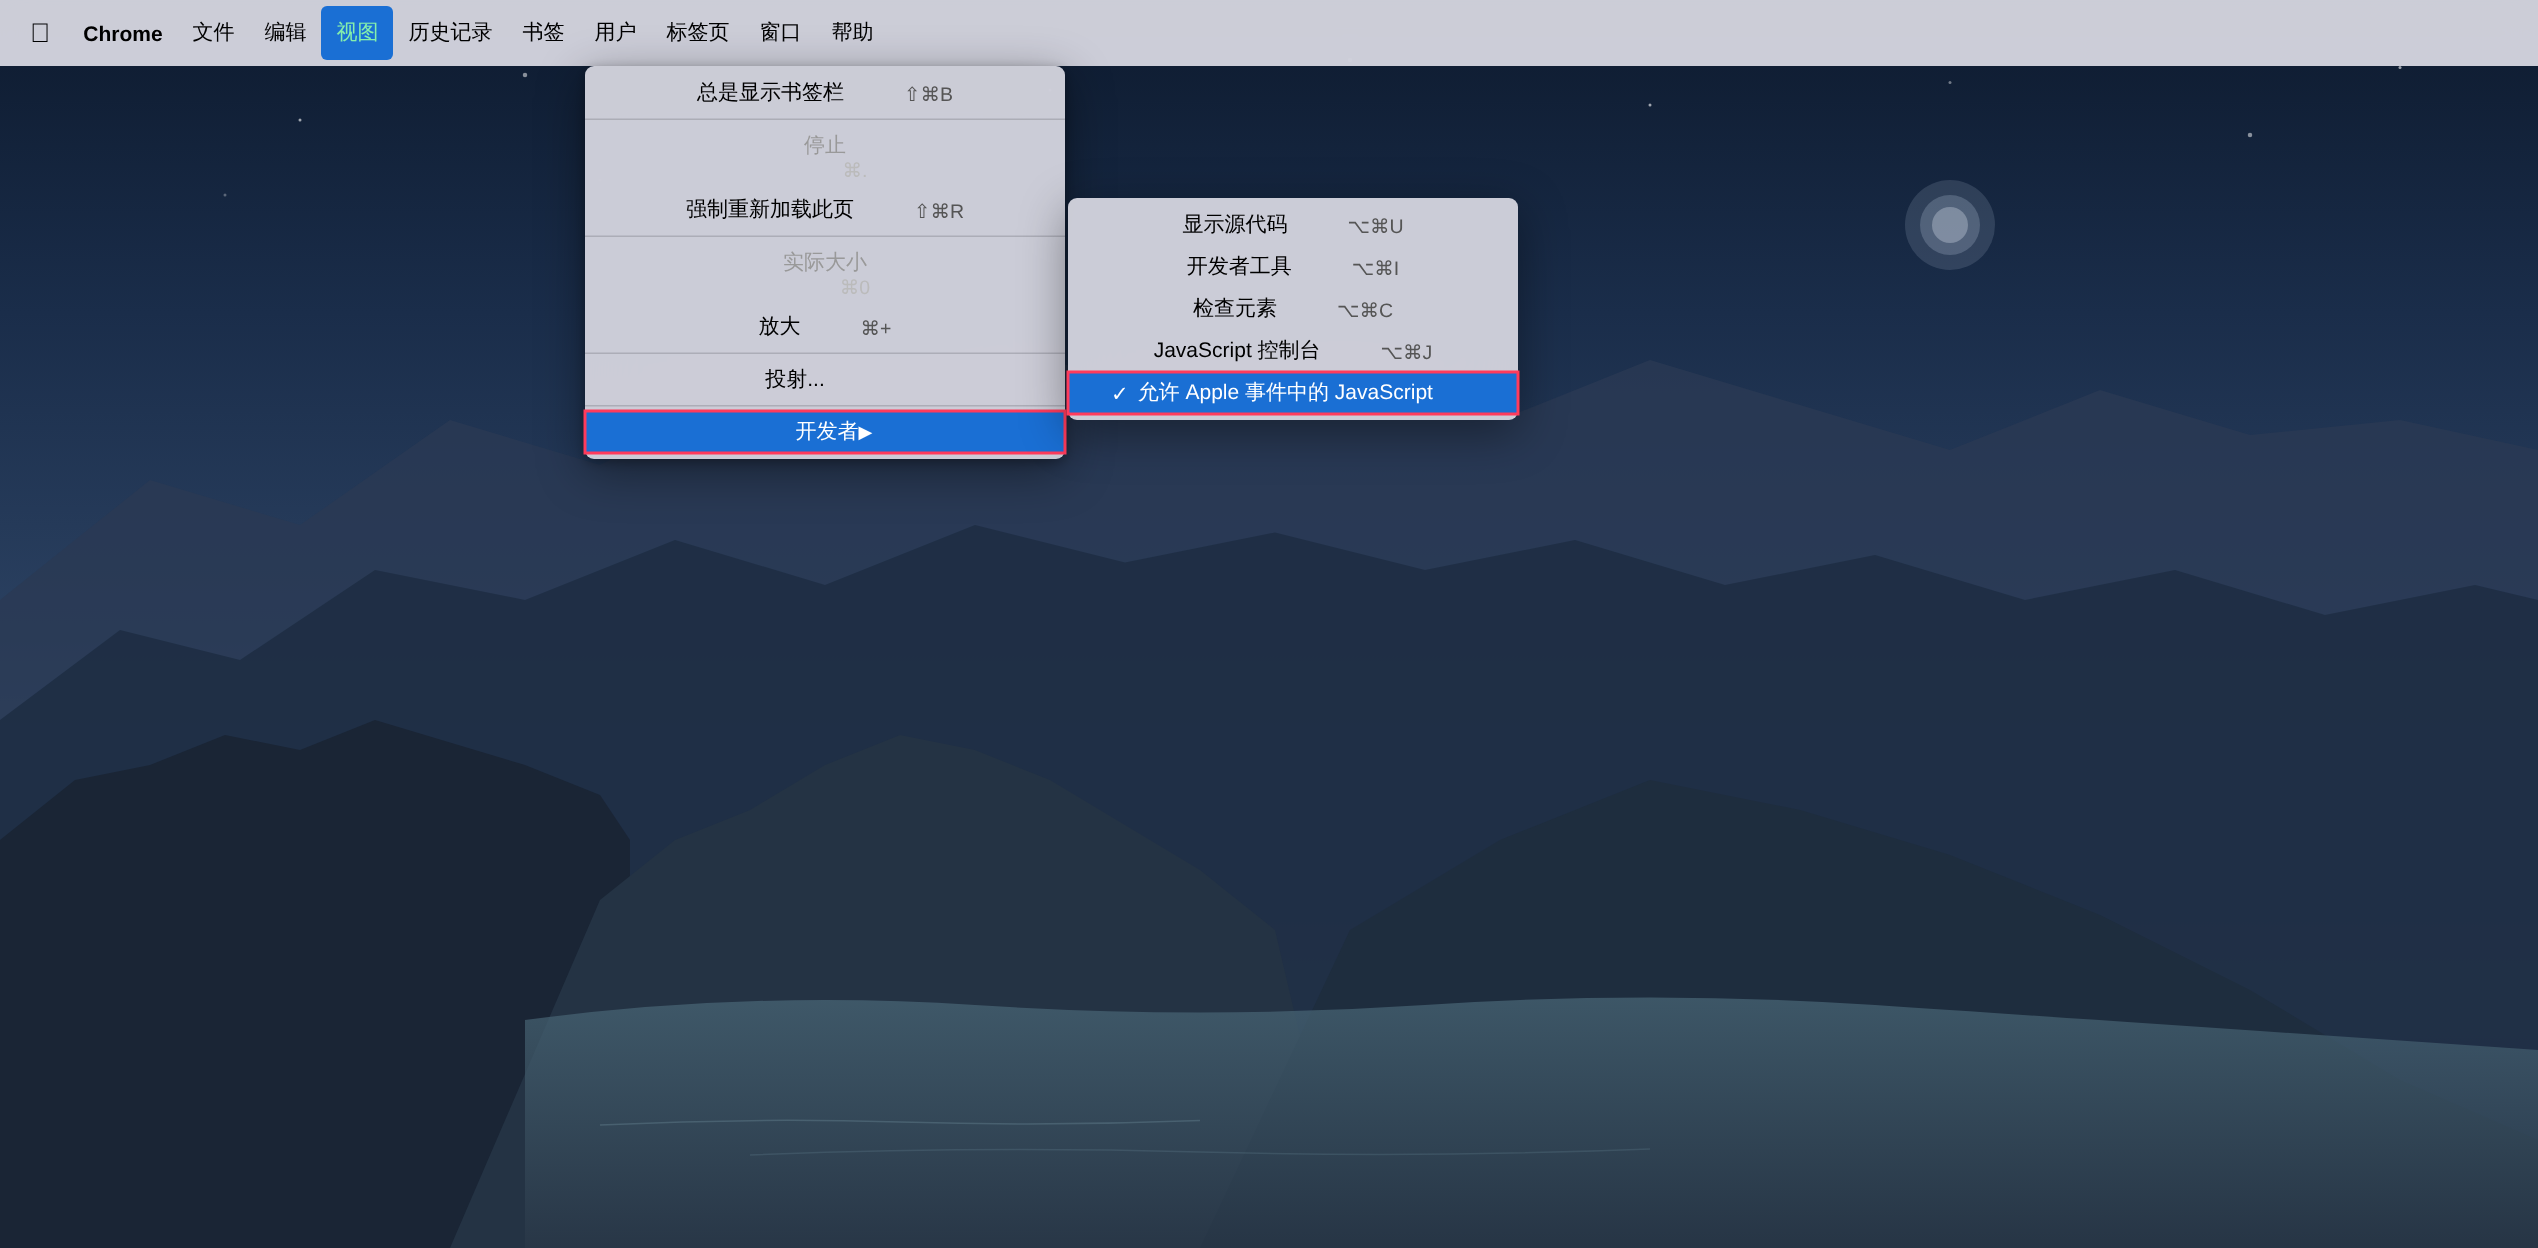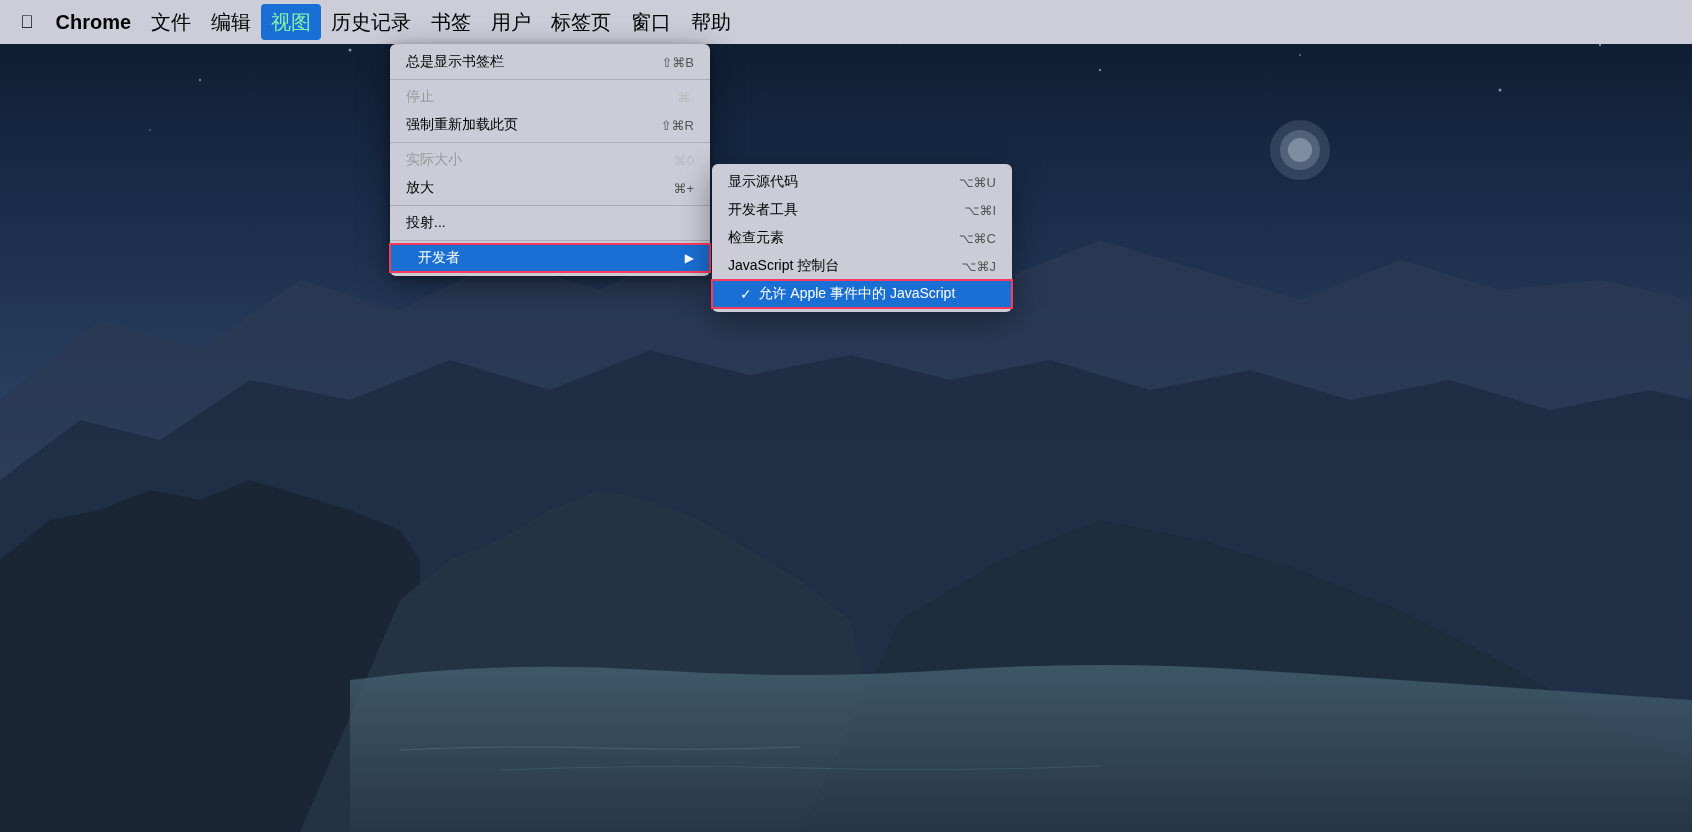--- a/index.html
+++ b/index.html
@@ -30,21 +30,21 @@
       backdrop-filter: blur(10px);
       display: flex;
       align-items: center;
       padding: 0 8px;
       z-index: 100;
       gap: 0;
     }
 
     .menubar-item {
       padding: 4px 10px;
-      font-size: 20px;
+      font-size: 14px;
       color: #000;
       cursor: pointer;
       border-radius: 4px;
       white-space: nowrap;
       height: 36px;
       display: flex;
       align-items: center;
     }
 
     .menubar-item.active {
@@ -76,38 +76,39 @@
       background: rgba(210, 210, 220, 0.97);
       backdrop-filter: blur(20px);
       border-radius: 6px;
       box-shadow: 0 8px 32px rgba(0,0,0,0.4), 0 2px 8px rgba(0,0,0,0.3);
       min-width: 320px;
       padding: 4px 0;
     }
 
     .menu-item {
       display: flex;
-      justify-content: space-between;
+      justify-content: center;
       align-items: center;
       padding: 5px 16px;
       font-size: 14px;
       color: #000;
       cursor: pointer;
       min-height: 24px;
     }
 
     .menu-item.highlighted {
       background: #1a6fd4;
       color: white;
       padding-left: 28px;
     }
 
     .menu-item.disabled {
       color: #999;
       cursor: default;
+      flex-direction: column;
     }
 
     .menu-item .shortcut {
       color: #555;
       font-size: 13px;
       margin-left: 40px;
     }
 
     .menu-item.highlighted .shortcut {
       color: rgba(255,255,255,0.8);
@@ -124,21 +125,21 @@
     }
 
     .submenu {
       background: rgba(210, 210, 220, 0.97);
       backdrop-filter: blur(20px);
       border-radius: 6px;
       box-shadow: 0 8px 32px rgba(0,0,0,0.4);
       min-width: 300px;
       padding: 4px 0;
       margin-left: 2px;
-      margin-top: 120px; 
+      margin-top: 88px; 
     }
 
     .submenu .menu-item.highlighted {
       background: #1a6fd4;
       color: white;
     }
 
     .submenu .menu-item.highlighted .shortcut {
       color: rgba(255,255,255,0.8);
     }

